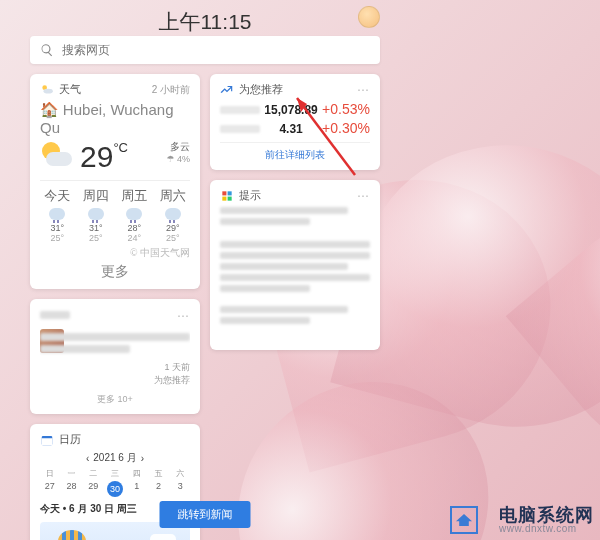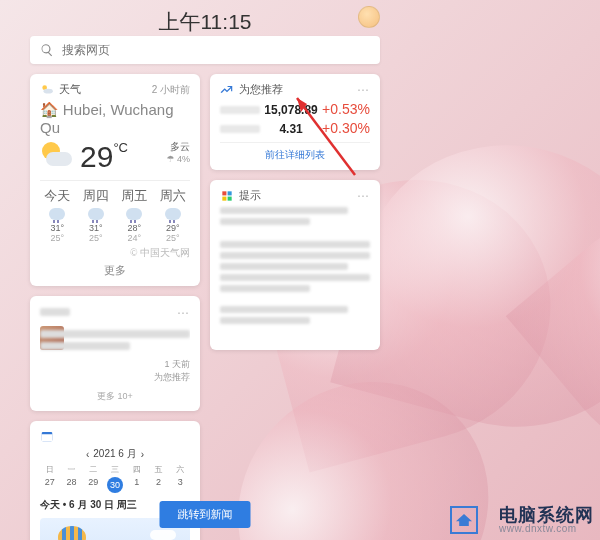--- a/index.html
+++ b/index.html
@@ -36,21 +36,21 @@
 .temp sup { font-size: 13px; vertical-align: top; }
 .cond { font-size: 10px; color: #666; margin-left: auto; text-align: right; }
 .cond .sm { color: #999; font-size: 9px; }
 .forecast { display: grid; grid-template-columns: repeat(4, 1fr); gap: 4px; text-align: center; margin-top: 6px; padding-top: 6px; border-top: 1px solid #eee; }
 .fc-day { font-size: 13px; color: #666; }
 .fc-ico { width: 16px; height: 12px; margin: 3px auto; background: #d0e0f0; border-radius: 6px; position: relative; }
 .fc-ico::after { content:""; position:absolute; left:4px; bottom:-3px; width:2px; height:3px; background:#88b; box-shadow: 4px 0 #88b; }
 .fc-hi, .fc-lo { font-size: 9px; color: #666; }
 .fc-lo { color: #aaa; }
 .src { font-size: 10px; color: #bbb; text-align: right; margin-top: 3px; font-family: Liberation Serif, serif; }
-.morelink { font-size: 11px; color: #888; text-align: center; margin-top: 3px; }
+.morelink { font-size: 14px; color: #888; text-align: center; margin-top: 3px; }
 
 .col-left { display: flex; flex-direction: column; gap: 10px; }
 .col-right { display: flex; flex-direction: column; gap: 10px; }
 
 .stock-row { display: flex; align-items: baseline; justify-content: space-between; margin: 3px 0; }
 .stock-name { width: 40px; height: 8px; background: #e8e8e8; border-radius: 2px; filter: blur(1px); }
 .stock-val { font-size: 12px; font-weight: 600; color: #222; }
 .stock-chg { font-size: 14px; }
 .up { color: #e74c3c; }
 .stock-link { font-size: 10px; color: #3478d6; text-align: center; margin-top: 6px; border-top: 1px solid #f0f0f0; padding-top: 5px; }
@@ -179,20 +179,21 @@
         </div>
         <div class="news-foot">更多 10+</div>
       </div>
 
       <div class="card">
         <div class="card-head">
           <svg class="icon-sm" viewBox="0 0 24 24">
               <rect x="3" y="5" width="18" height="16" rx="2" fill="#3478d6"></rect>
               <rect x="3" y="9" width="18" height="12" fill="#fff"></rect>
             </svg>
+          <span class="card-title">日历</span>
         </div>
         <div class="cal-head">
           <span>‹</span>
           <span>2021 6 月</span>
           <span>›</span>
         </div>
         <div class="cal-grid">
           <span class="dow">日</span>
             <span class="dow">一</span>
             <span class="dow">二</span>

